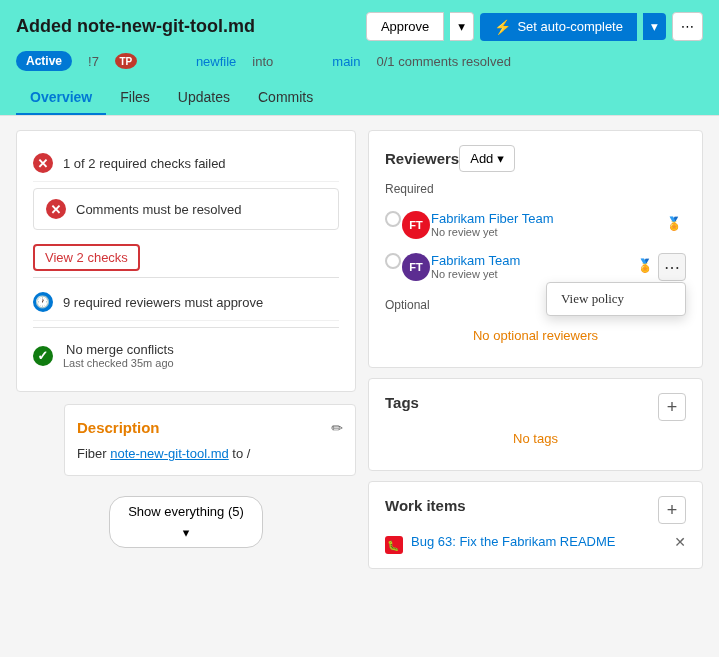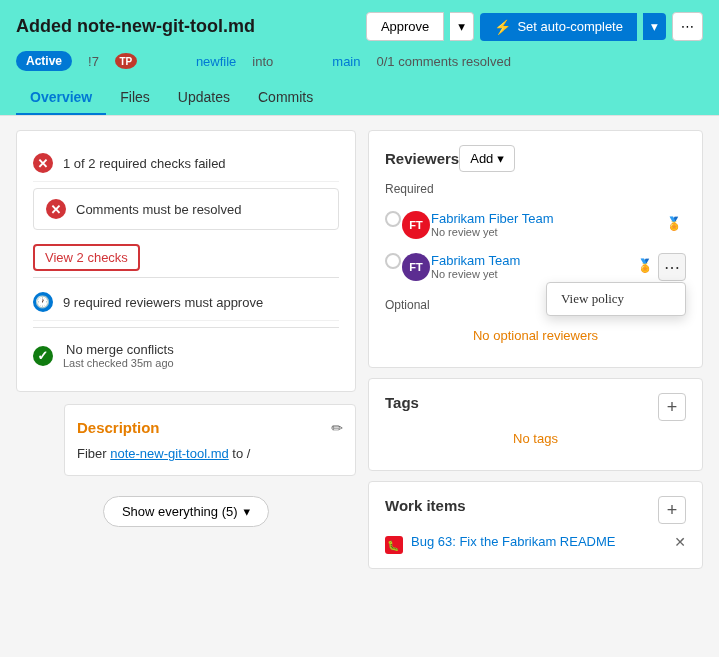--- a/index.html
+++ b/index.html
@@ -270,20 +270,21 @@
       background: #fff;
       border: 1px solid #ccc;
       border-radius: 16px;
       padding: 7px 18px;
       font-size: 13px;
       cursor: pointer;
       display: flex;
       align-items: center;
       gap: 6px;
       margin: 0 auto;
+      flex-direction: column;
     }
     
     .reviewers-header {
       display: flex;
       justify-content: flex-start;
       align-items: center;
       margin-bottom: 10px;
     }
     .reviewers-title {
       font-size: 15px;

